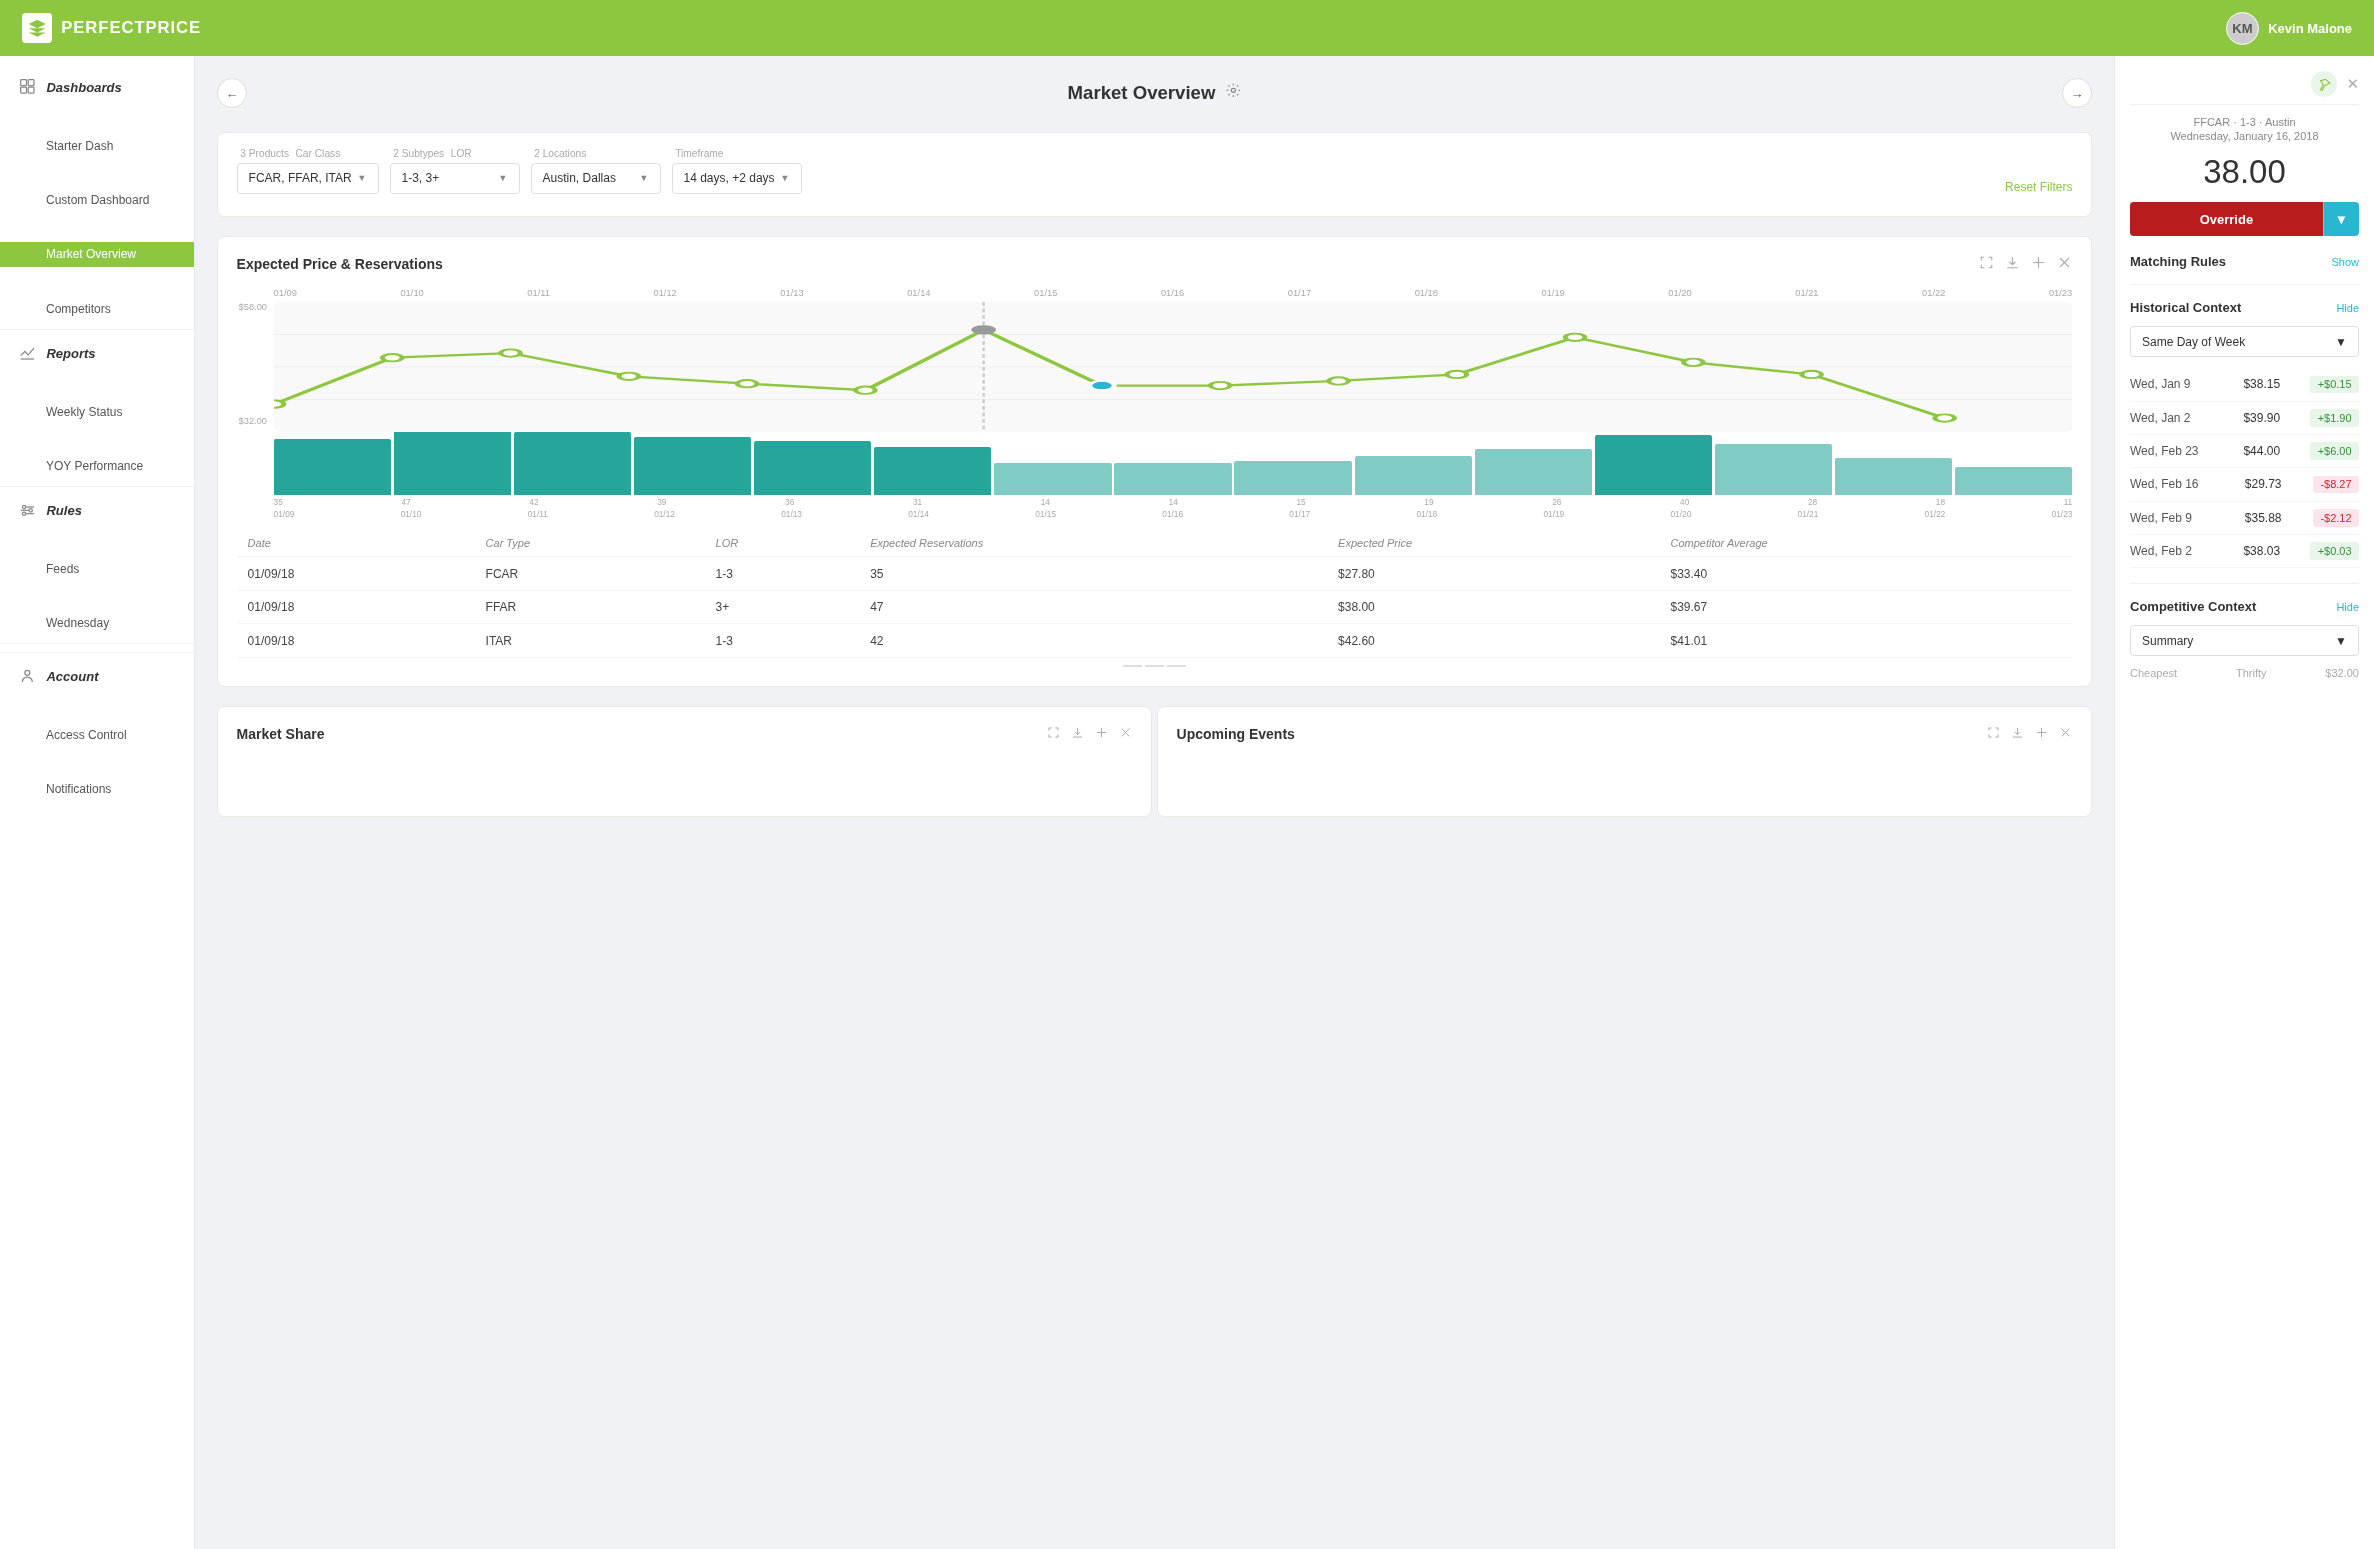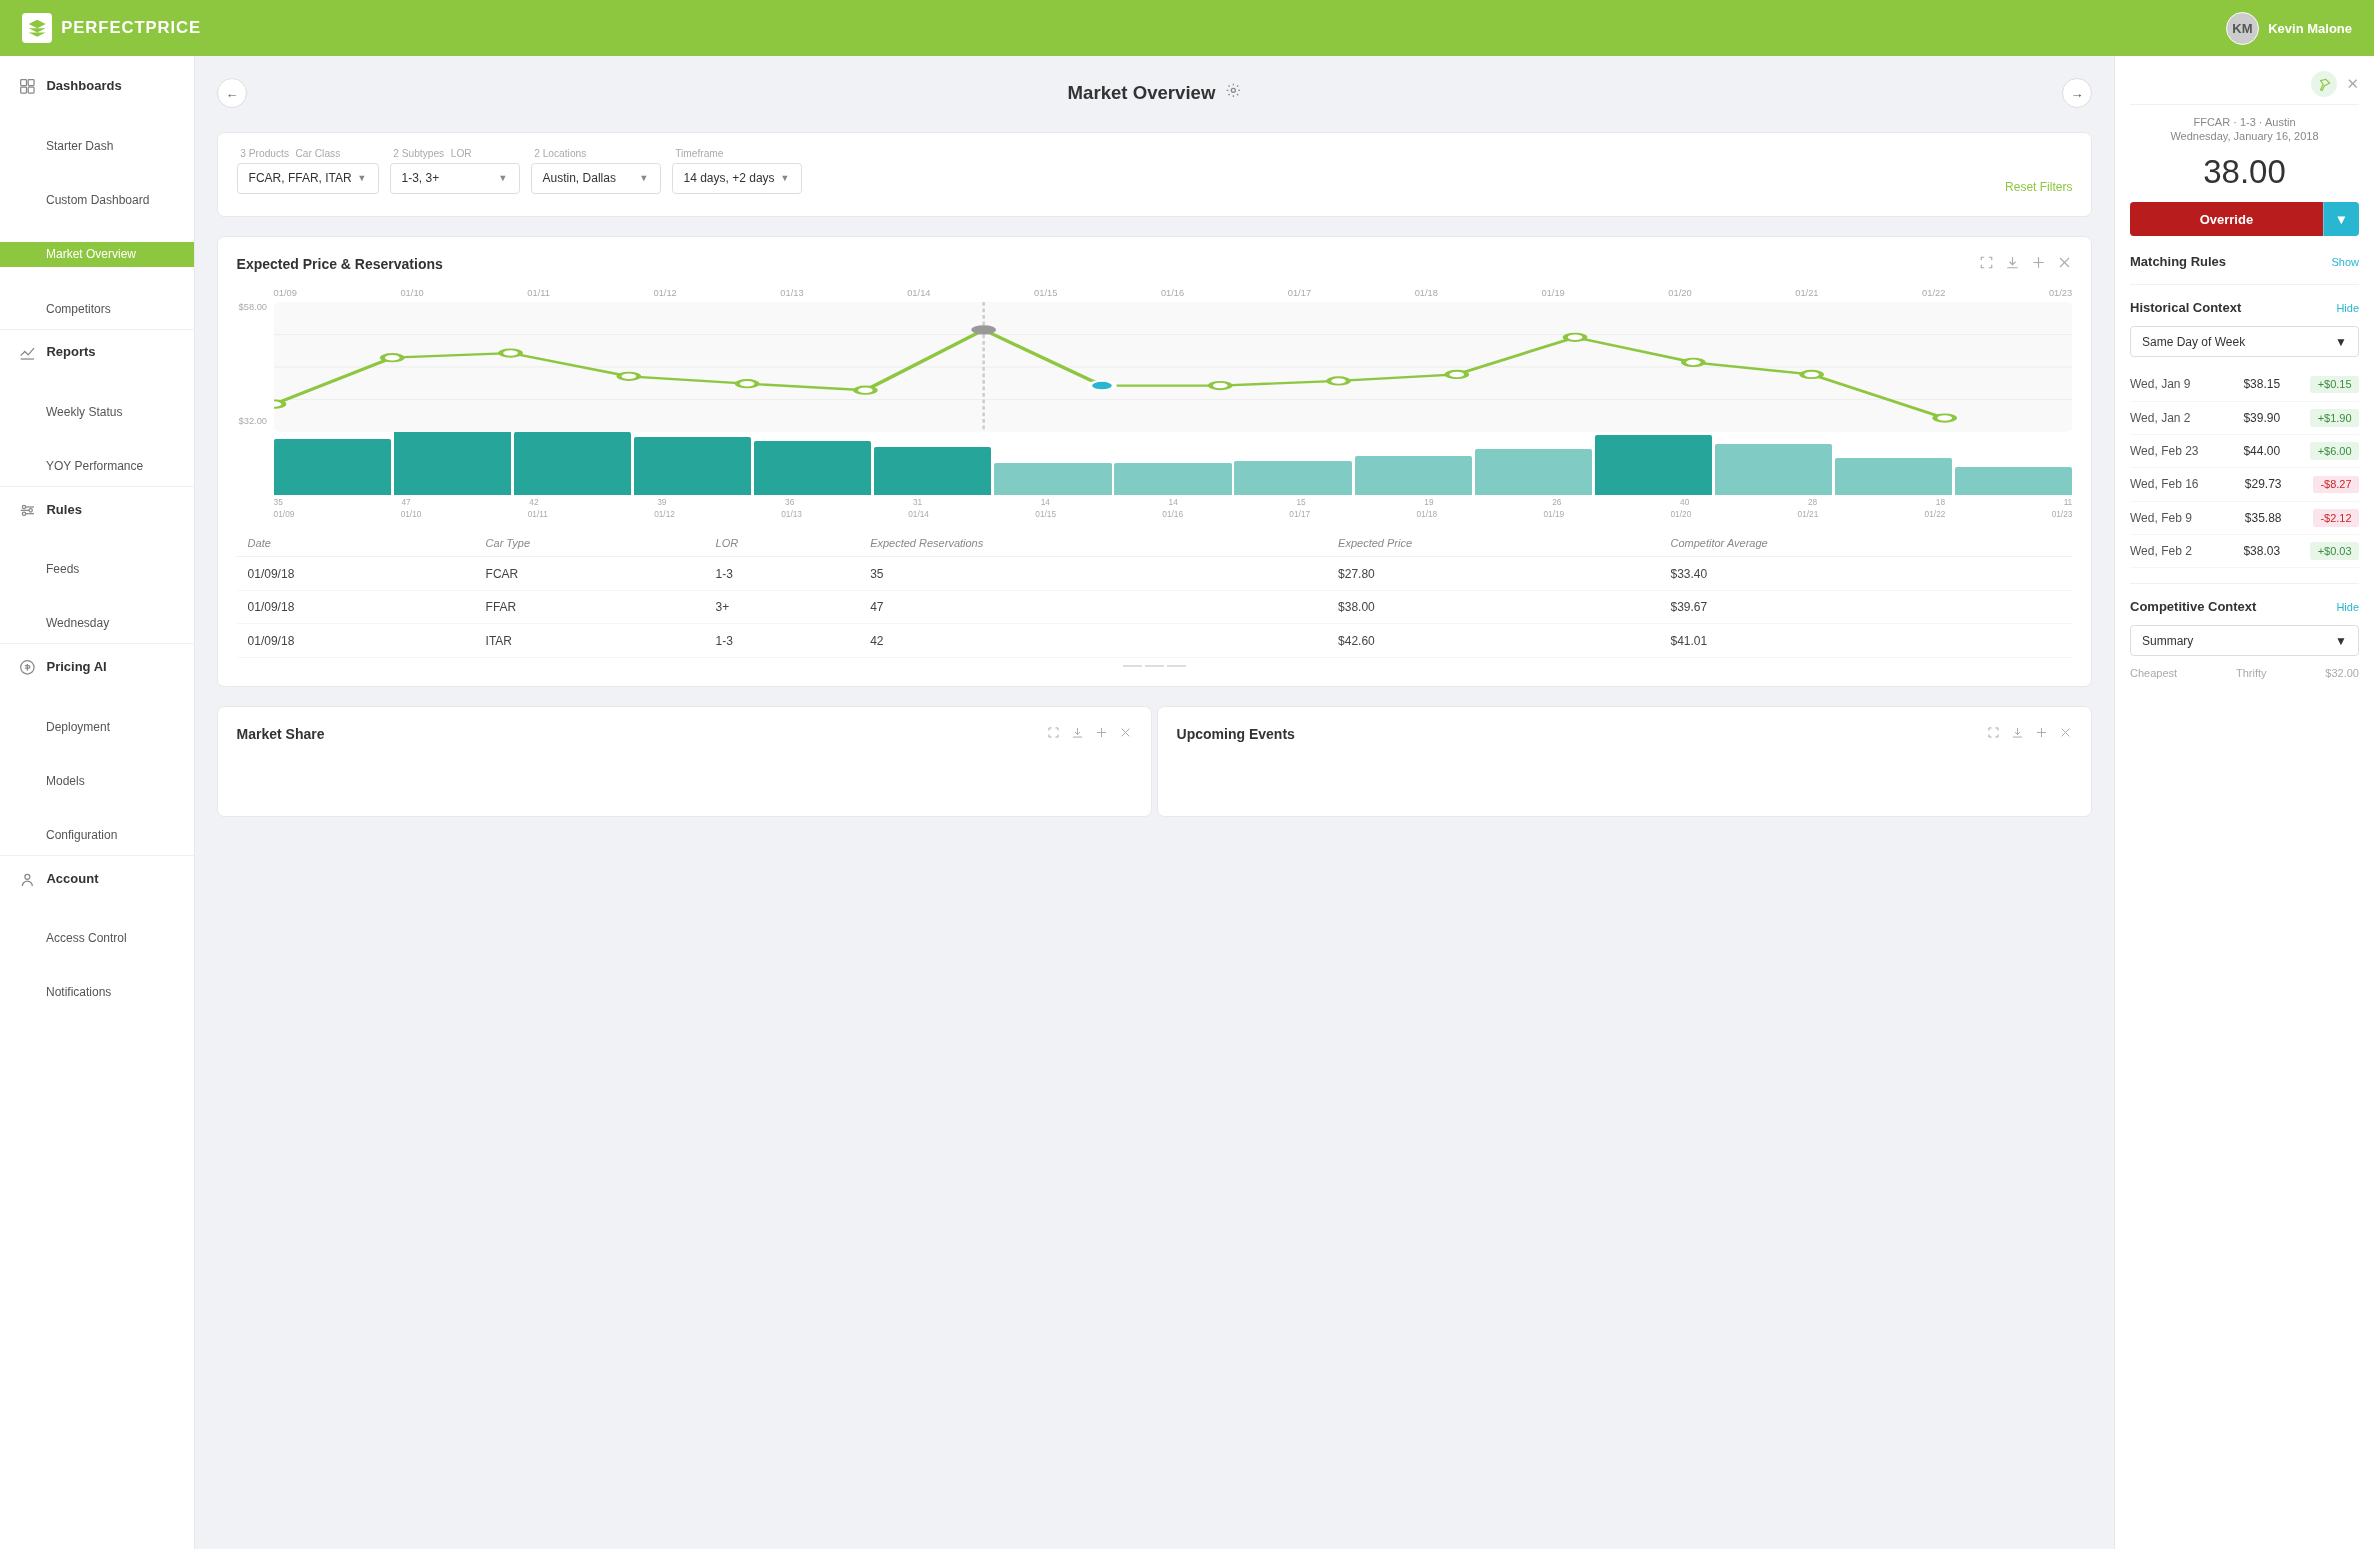--- a/index.html
+++ b/index.html
@@ -12,21 +12,21 @@
     .logo-icon svg { width: 20.4px; height: 20.4px; }
     .user-info { display: flex; align-items: center; gap: 9.3px; color: white; font-size: 13px; font-weight: 600; }
     .avatar { width: 33px; height: 33px; border-radius: 50%; background: #ccc; overflow: hidden; border: 1.9px solid white; display: flex; align-items: center; justify-content: center; font-size: 13px; color: #555; }
 
     
     .main-layout { display: flex; flex: 1; overflow: hidden; }
 
     
     .sidebar { width: 195px; background: white; border-right: 0.9px solid #e8e8e8; overflow-y: auto; flex-shrink: 0; padding: 15px 0; }
     .sidebar-section { margin-bottom: 7.4px; }
-    .sidebar-group-item { display: flex; gap: 9.3px; padding: 7.4px 18.6px; cursor: pointer; color: #333; font-size: 13px; font-weight: 600; }
+    .sidebar-group-item { display: flex; align-items: center; gap: 9.3px; padding: 7.4px 18.6px; cursor: pointer; color: #333; font-size: 13px; font-weight: 600; font-style: italic; }
     .sidebar-group-item .sidebar-icon { width: 18.6px; height: 18.6px; color: #888; flex-shrink: 0; }
     .sidebar-sub-item { padding: 5.6px 18.6px 5.6px 46px; font-size: 12px; color: #555; cursor: pointer; margin-top: 29px; }
     .sidebar-sub-item.active { background: #8dc63f; color: white; border-radius: 0; }
     .sidebar-divider { height: 0.9px; background: #f0f0f0; margin: 7.4px 0; }
 
     
     .content-area { flex: 1; overflow-y: auto; padding: 22px; display: flex; flex-direction: column; gap: 18.6px; }
 
     
     .right-panel { width: 260px; background: white; border-left: 0.9px solid #e8e8e8; overflow-y: auto; flex-shrink: 0; padding: 15px; }
@@ -157,34 +157,20 @@
             </svg>
         </span>
         <span>Rules</span>
       </div>
       <div class="sidebar-sub-item">Feeds</div>
       <div class="sidebar-sub-item">Wednesday</div>
     </div>
 
     <div class="sidebar-divider"></div>
 
-    <div class="sidebar-section">
-      <div class="sidebar-group-item">
-        <span class="sidebar-icon">
-          <svg viewBox="0 0 20 20" fill="none" stroke="#888" stroke-width="1.5" width="16.7" height="16.7">
-              <circle cx="10" cy="10" r="8"></circle>
-              <path d="M10 6v8M7 8h4.5a1.5 1.5 0 010 3H7"></path>
-            </svg>
-        </span>
-        <span>Pricing AI</span>
-      </div>
-      <div class="sidebar-sub-item">Deployment</div>
-      <div class="sidebar-sub-item">Models</div>
-      <div class="sidebar-sub-item">Configuration</div>
-    </div>
 
     <div class="sidebar-divider"></div>
 
     <div class="sidebar-section">
       <div class="sidebar-group-item">
         <span class="sidebar-icon">
           <svg viewBox="0 0 20 20" fill="none" stroke="#888" stroke-width="1.5" width="16.7" height="16.7">
               <circle cx="10" cy="7" r="3"></circle>
               <path d="M4 18c0-3.3 2.7-6 6-6s6 2.7 6 6"></path>
             </svg>

